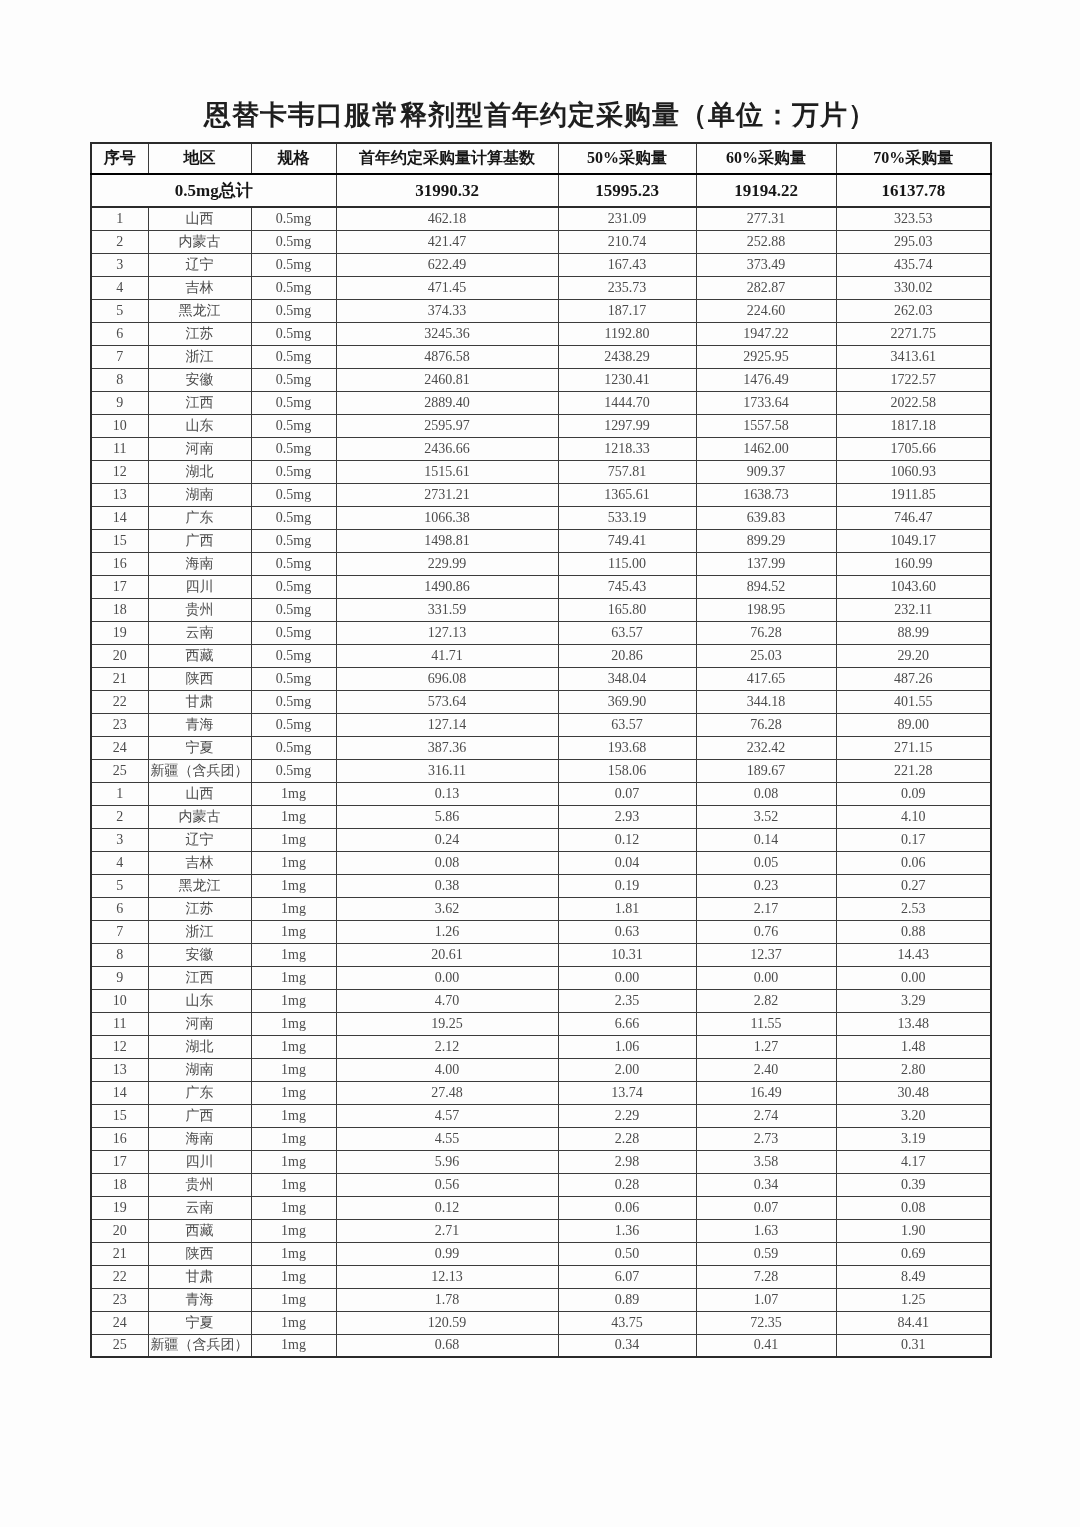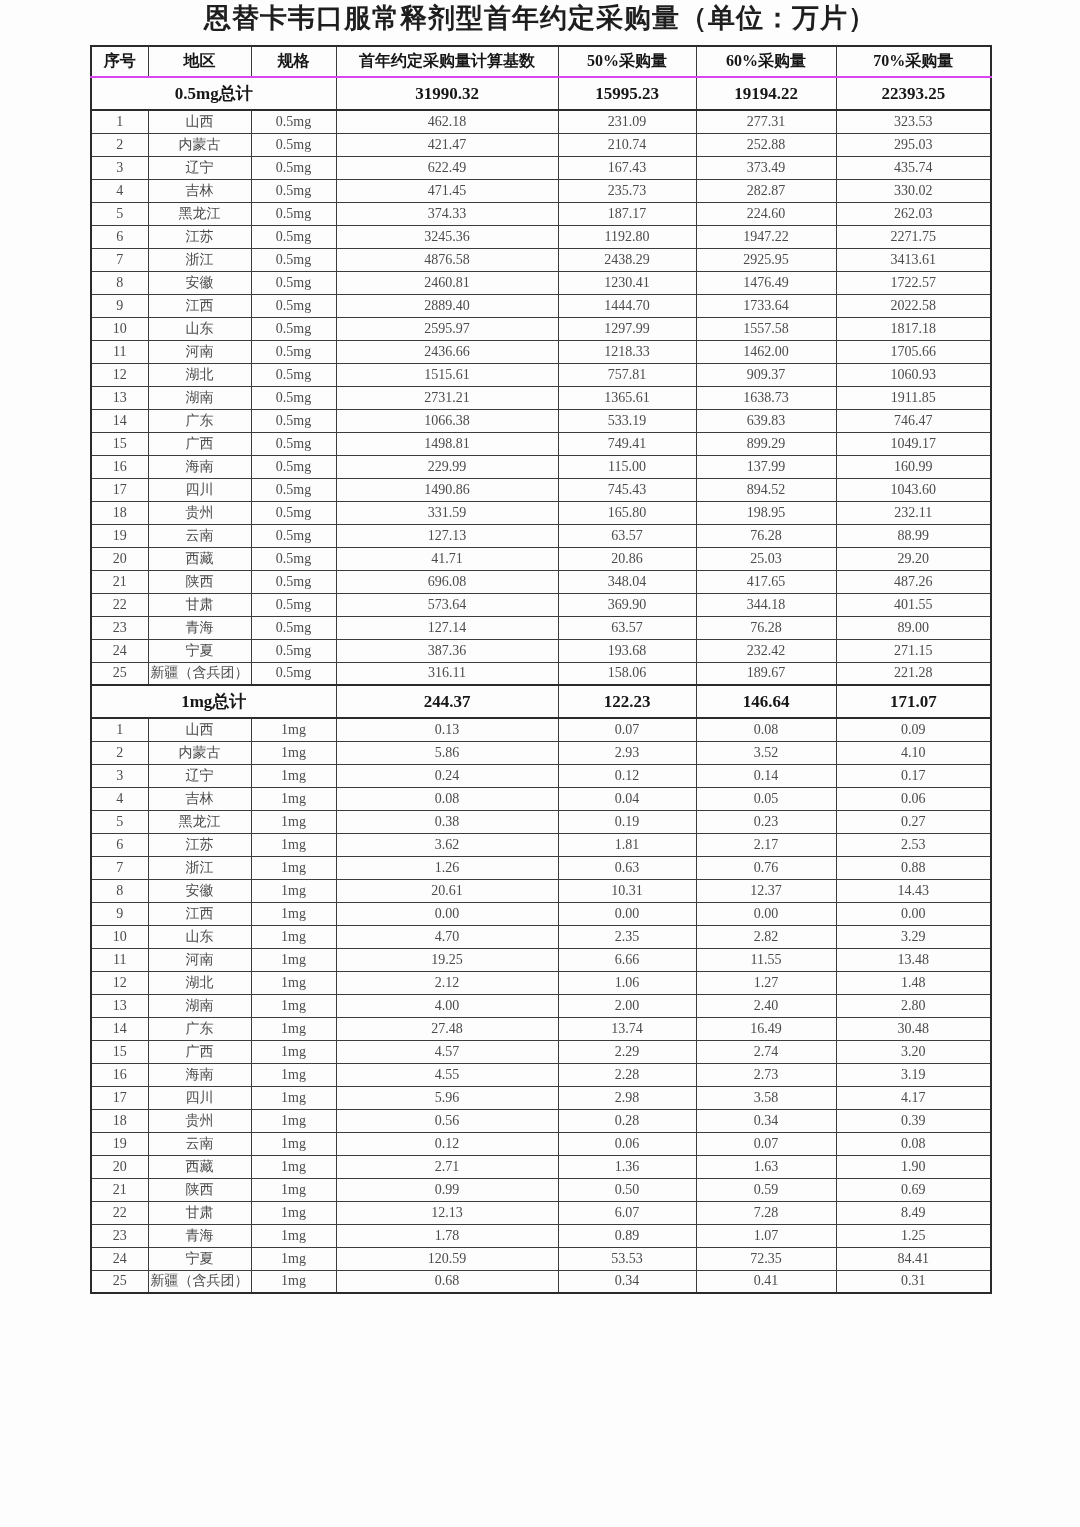--- a/index.html
+++ b/index.html
@@ -8,20 +8,21 @@
     position: relative;
     width: 1080px;
     height: 1527px;
     background: #fdfdfd;
     font-family: "Liberation Serif", "DejaVu Serif", serif;
     color: #1a1a1a;
     overflow: hidden;
   }
   .page-title {
     margin: 0;
+    padding-top: 97px;
     text-align: center;
     font-size: 27px;
     font-weight: bold;
     letter-spacing: 1px;
     color: #1e1e1e;
   }
   table.proc-table {
     table-layout: fixed;
     border-collapse: collapse;
     width: 900px;
@@ -34,21 +35,21 @@
     vertical-align: middle;
     padding: 0 2px;
     overflow: hidden;
     white-space: nowrap;
   }
   .proc-table thead tr { height: 31px; }
   .proc-table thead th {
     font-size: 16px;
     font-weight: bold;
     color: #161616;
-    border-bottom: 2px solid #d946ef;
+    border-bottom: 2px solid #000000;
   }
   tr.total-row { height: 33px; padding-left: 44px; }
   tr.total-row td {
     font-size: 17px;
     font-weight: bold;
     color: #161616;
     border-top: 2px solid #2b2b2b;
     border-bottom: 2px solid #2b2b2b;
   }
   tr.data-row { height: 23px; }
@@ -83,21 +84,21 @@
         <th>60%采购量</th>
         <th>70%采购量</th>
       </tr>
     </thead>
     <tbody>
         <tr class="total-row">
           <td colspan="3">0.5mg总计</td>
           <td>31990.32</td>
           <td>15995.23</td>
           <td>19194.22</td>
-          <td>22393.25</td>
+          <td>16137.78</td>
         </tr>
         <tr class="data-row">
           <td>1</td>
           <td>山西</td>
           <td>0.5mg</td>
           <td>462.18</td>
           <td>231.09</td>
           <td>277.31</td>
           <td>323.53</td>
         </tr>
@@ -310,27 +311,20 @@
         </tr>
         <tr class="data-row">
           <td>25</td>
           <td>新疆（含兵团）</td>
           <td>0.5mg</td>
           <td>316.11</td>
           <td>158.06</td>
           <td>189.67</td>
           <td>221.28</td>
         </tr>
-        <tr class="total-row">
-          <td colspan="3">1mg总计</td>
-          <td>244.37</td>
-          <td>122.23</td>
-          <td>146.64</td>
-          <td>171.07</td>
-        </tr>
         <tr class="data-row">
           <td>1</td>
           <td>山西</td>
           <td>1mg</td>
           <td>0.13</td>
           <td>0.07</td>
           <td>0.08</td>
           <td>0.09</td>
         </tr>
         <tr class="data-row">
@@ -529,21 +523,21 @@
           <td>1.78</td>
           <td>0.89</td>
           <td>1.07</td>
           <td>1.25</td>
         </tr>
         <tr class="data-row">
           <td>24</td>
           <td>宁夏</td>
           <td>1mg</td>
           <td>120.59</td>
-          <td>53.53</td>
+          <td>43.75</td>
           <td>72.35</td>
           <td>84.41</td>
         </tr>
         <tr class="data-row">
           <td>25</td>
           <td>新疆（含兵团）</td>
           <td>1mg</td>
           <td>0.68</td>
           <td>0.34</td>
           <td>0.41</td>

